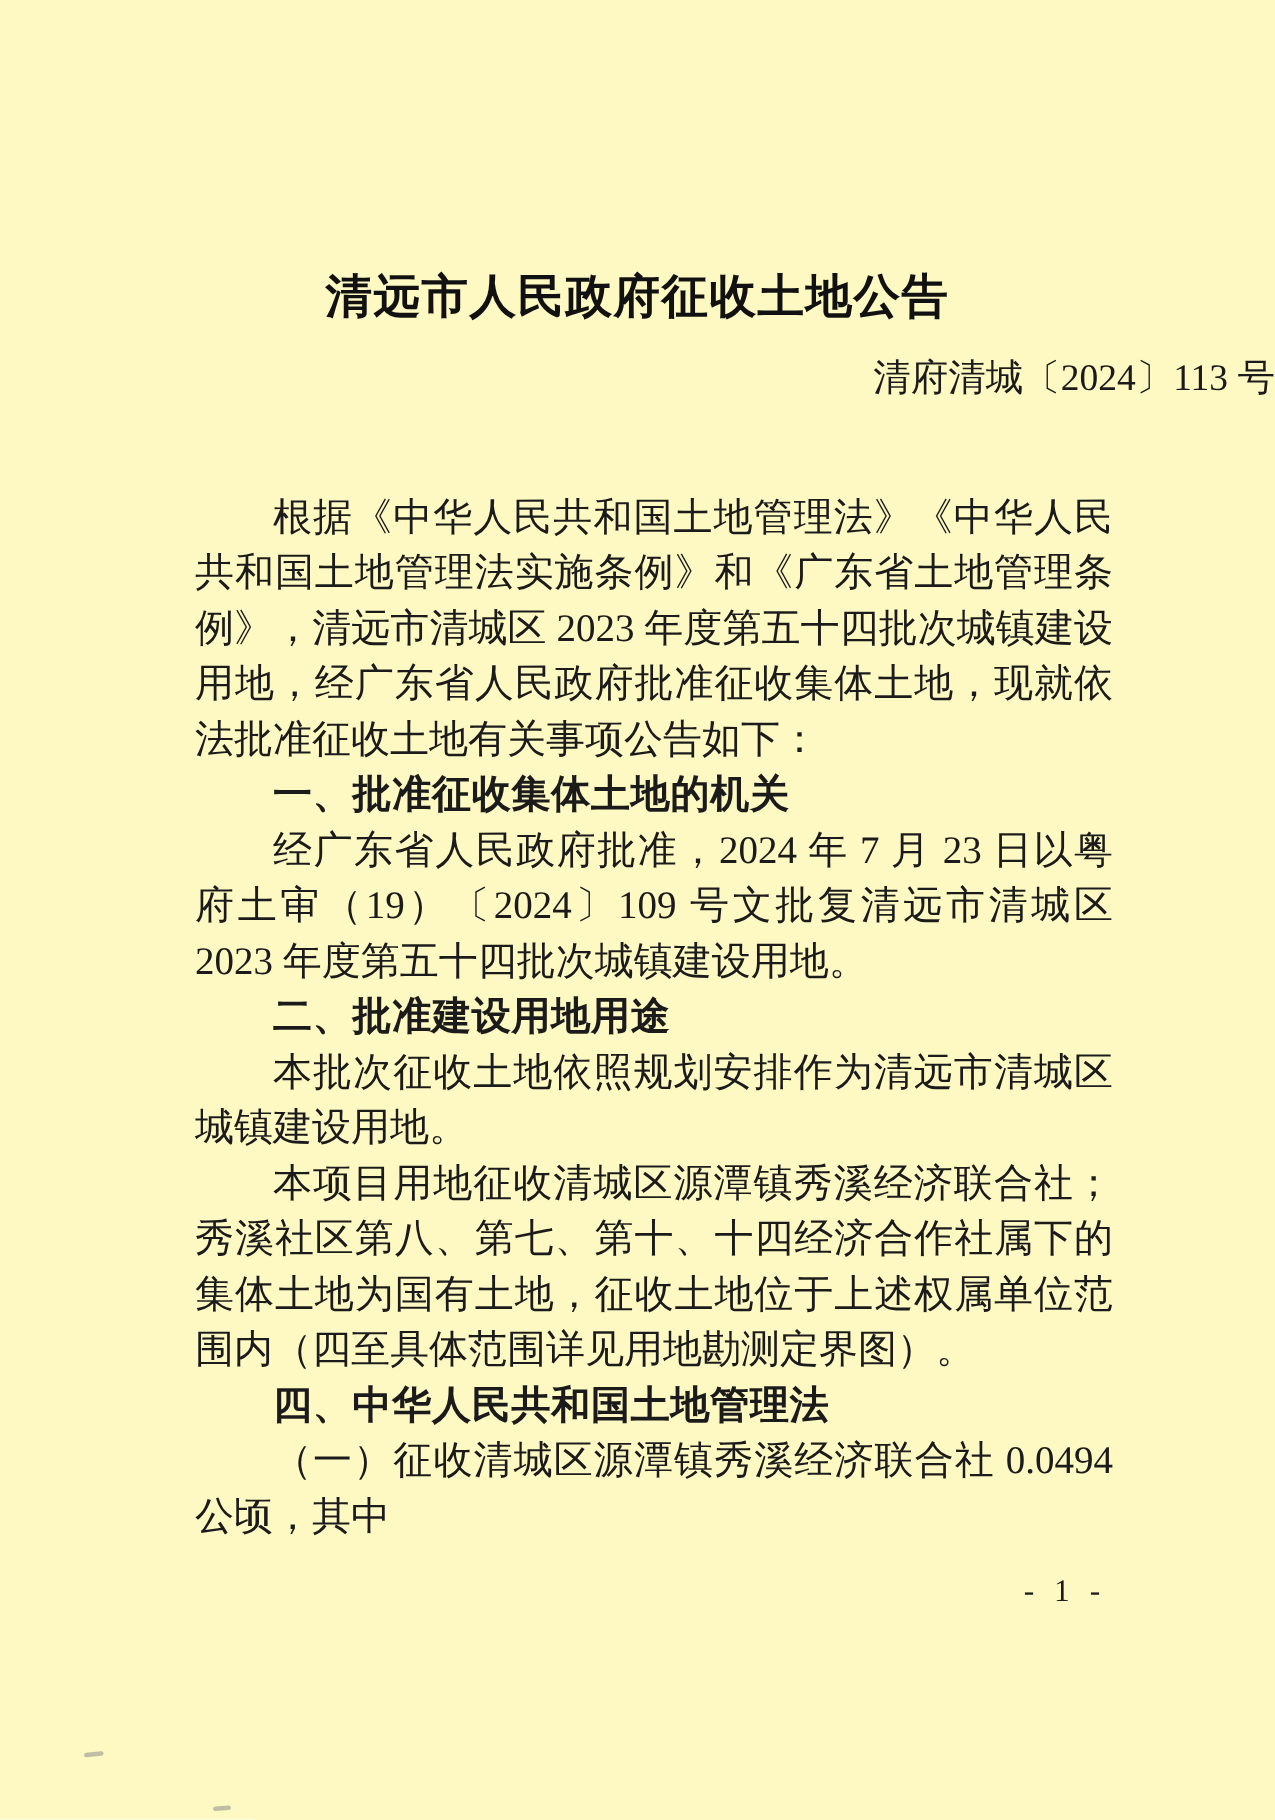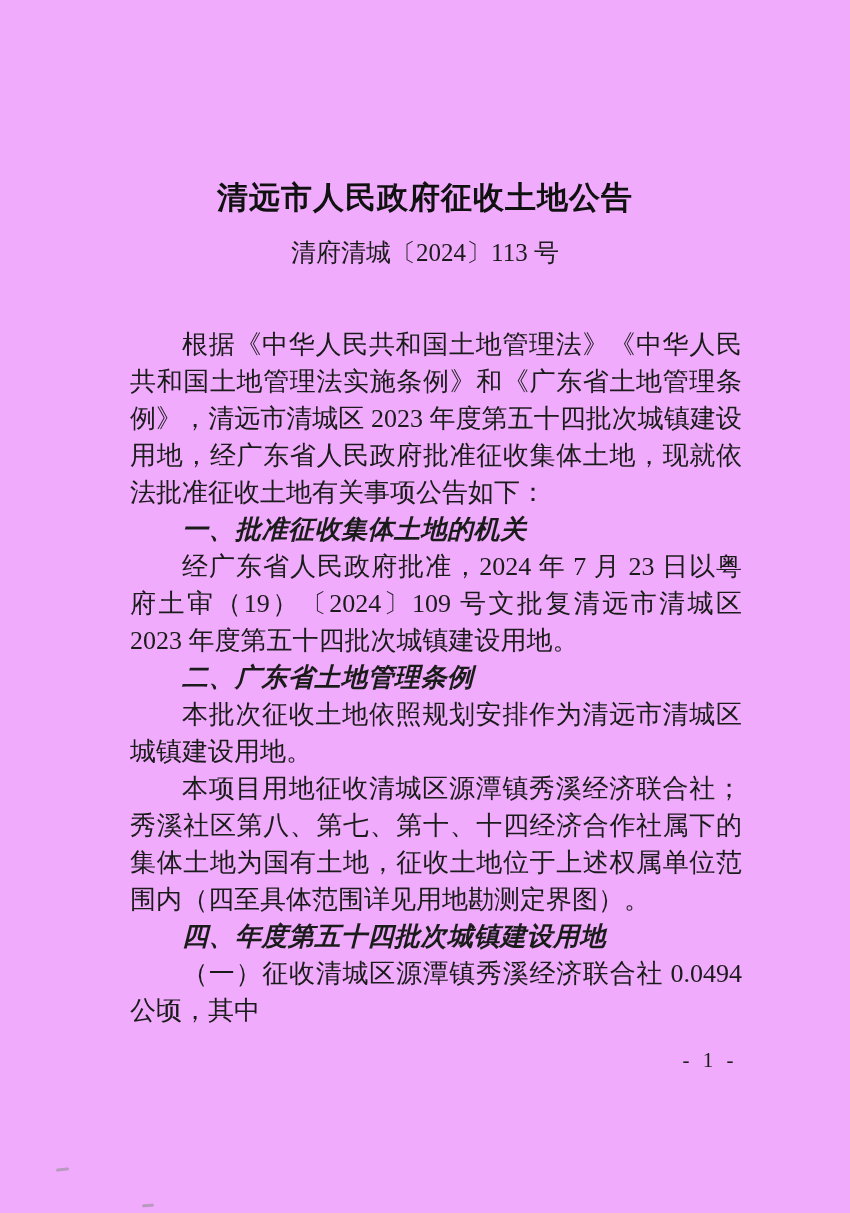--- a/index.html
+++ b/index.html
@@ -4,21 +4,21 @@
 <style>
   html, body {
     margin: 0;
     padding: 0;
     background: #ffffff;
   }
   .page {
     position: relative;
     width: 850px;
     height: 1213px;
-    background: #f0abfc;
+    background: #fef9c3;
     overflow: hidden;
     color: #1b1b1b;
     font-family: "Liberation Serif", "DejaVu Serif", serif;
   }
   .doc-title {
     position: absolute;
     top: 158px;
     left: 0;
     width: 850px;
     text-align: center;
@@ -27,21 +27,21 @@
     font-weight: bold;
     letter-spacing: 1px;
     color: #111111;
     font-family: "Liberation Serif", "DejaVu Serif", serif;
   }
   .doc-number {
     position: absolute;
     top: 238px;
     left: 0;
     width: 850px;
-    text-align: center;
+    text-align: right;
     font-size: 25px;
     line-height: 30px;
     color: #1b1b1b;
   }
   .doc-body {
     position: absolute;
     top: 326px;
     left: 130px;
     width: 612px;
     font-size: 26px;
@@ -51,21 +51,20 @@
   }
   .doc-body p {
     margin: 0;
     padding: 0;
     text-indent: 2em;
   }
   .doc-body p.heading {
     font-weight: bold;
     font-family: "Liberation Sans", "DejaVu Sans", sans-serif;
     letter-spacing: 0.5px;
-    font-style: italic;
   }
   .page-number {
     position: absolute;
     top: 1048px;
     left: 660px;
     width: 100px;
     text-align: center;
     font-size: 21px;
     letter-spacing: 4px;
     color: #1b1b1b;
@@ -98,24 +97,24 @@
 <div class="page">
 
   <h1 class="doc-title">清远市人民政府征收土地公告</h1>
 
   <div class="doc-number">清府清城〔2024〕113 号</div>
 
   <main class="doc-body">
       <p class="para">根据《中华人民共和国土地管理法》《中华人民共和国土地管理法实施条例》和《广东省土地管理条例》，清远市清城区 2023 年度第五十四批次城镇建设用地，经广东省人民政府批准征收集体土地，现就依法批准征收土地有关事项公告如下：</p>
       <p class="heading">一、批准征收集体土地的机关</p>
       <p class="para">经广东省人民政府批准，2024 年 7 月 23 日以粤府土审（19）〔2024〕109 号文批复清远市清城区 2023 年度第五十四批次城镇建设用地。</p>
-      <p class="heading">二、广东省土地管理条例</p>
+      <p class="heading">二、批准建设用地用途</p>
       <p class="para">本批次征收土地依照规划安排作为清远市清城区城镇建设用地。</p>
       <p class="para">本项目用地征收清城区源潭镇秀溪经济联合社；秀溪社区第八、第七、第十、十四经济合作社属下的集体土地为国有土地，征收土地位于上述权属单位范围内（四至具体范围详见用地勘测定界图）。</p>
-      <p class="heading">四、年度第五十四批次城镇建设用地</p>
+      <p class="heading">四、中华人民共和国土地管理法</p>
       <p class="para">（一）征收清城区源潭镇秀溪经济联合社 0.0494 公顷，其中</p>
     </main>
 
   <div class="page-number">- 1 -</div>
 
   <div class="scan-mark m1"></div>
   <div class="scan-mark m2"></div>
 
 </div>
 

